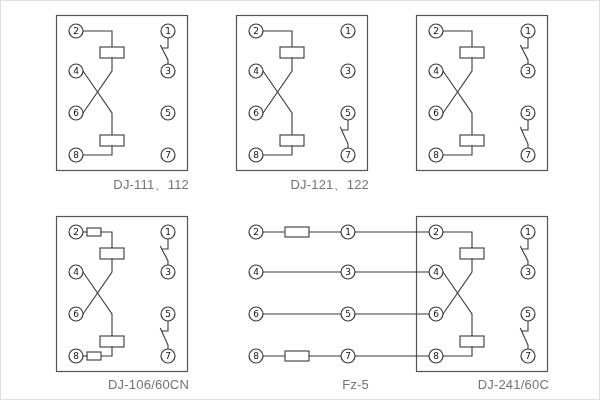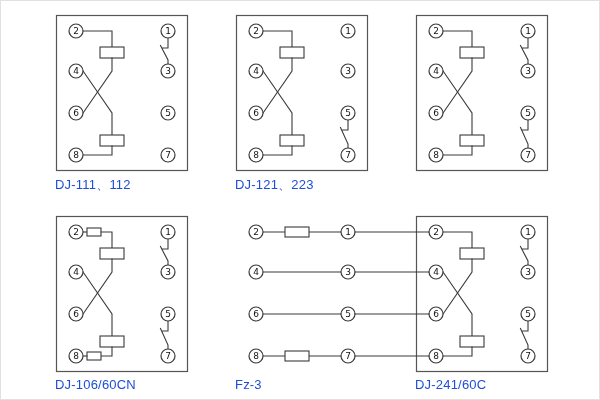--- a/index.html
+++ b/index.html
@@ -6,21 +6,21 @@
   body { background:#f5f5f5; font-family:"Liberation Sans","DejaVu Sans",sans-serif; }
   .canvas { position:relative; width:600px; height:400px; background:#ffffff;
             border:1px solid #e0e0e0; overflow:hidden; }
   .diagram { position:absolute; width:134px; }
   #d1 { left:54px;  top:13px; }
   #d2 { left:234px; top:13px; }
   #d3 { left:414px; top:13px; }
   #d4 { left:54px;  top:214px; }
   #d5 { left:234px; top:214px; }
   #d6 { left:414px; top:214px; }
-  .dlabel { margin-top:4px; text-align:left; font-size:13px; color:#1d4ed8; letter-spacing:.2px; }
+  .dlabel { margin-top:4px; text-align:right; font-size:13px; color:#737373; letter-spacing:.2px; }
   svg { display:block; }
   .wire { fill:none; stroke:#3a3a3a; stroke-width:1.1; stroke-linecap:square; }
   .coil, .res { fill:#ffffff; stroke:#3a3a3a; stroke-width:1.1; }
   .box  { fill:none; stroke:#555555; stroke-width:1.2; }
   .term { fill:#ffffff; stroke:#3a3a3a; stroke-width:1.2; }
   .tnum { font-family:"DejaVu Sans",sans-serif; font-size:9px; fill:#111111; text-anchor:middle; }
   .overlay { position:absolute; left:0; top:0; pointer-events:none; }
 </style>
 </head>
 <body>
@@ -113,21 +113,21 @@
         </g>
       <g>
           <circle class="term" cx="113" cy="99" r="7"></circle>
           <text class="tnum" x="113" y="102">5</text>
         </g>
       <g>
           <circle class="term" cx="113" cy="141" r="7"></circle>
           <text class="tnum" x="113" y="144">7</text>
         </g>
     </svg>
-    <div class="dlabel">DJ-121、223</div>
+    <div class="dlabel">DJ-121、122</div>
   </div>
 
   <div class="diagram" id="d3">
     <svg width="134" height="158" viewBox="0 0 134 158">
       <rect class="box" x="1.5" y="1.5" width="131" height="155"></rect>
       <path class="wire" d="M28,17 H57 V33"></path>
       <rect class="coil" x="45" y="33" width="24" height="11"></rect>
       <path class="wire" d="M57,44 V57 L28,99"></path>
       <path class="wire" d="M28,57 L57,99 V121"></path>
       <rect class="coil" x="45" y="121" width="24" height="11"></rect>
@@ -262,21 +262,21 @@
         </g>
       <g>
           <circle class="term" cx="113" cy="99" r="7"></circle>
           <text class="tnum" x="113" y="102">5</text>
         </g>
       <g>
           <circle class="term" cx="113" cy="141" r="7"></circle>
           <text class="tnum" x="113" y="144">7</text>
         </g>
     </svg>
-    <div class="dlabel">Fz-3</div>
+    <div class="dlabel">Fz-5</div>
   </div>
 
   <div class="diagram" id="d6">
     <svg width="134" height="158" viewBox="0 0 134 158">
       <rect class="box" x="1.5" y="1.5" width="131" height="155"></rect>
       <path class="wire" d="M28,17 H57 V33"></path>
       <rect class="coil" x="45" y="33" width="24" height="11"></rect>
       <path class="wire" d="M57,44 V57 L28,99"></path>
       <path class="wire" d="M28,57 L57,99 V121"></path>
       <rect class="coil" x="45" y="121" width="24" height="11"></rect>

